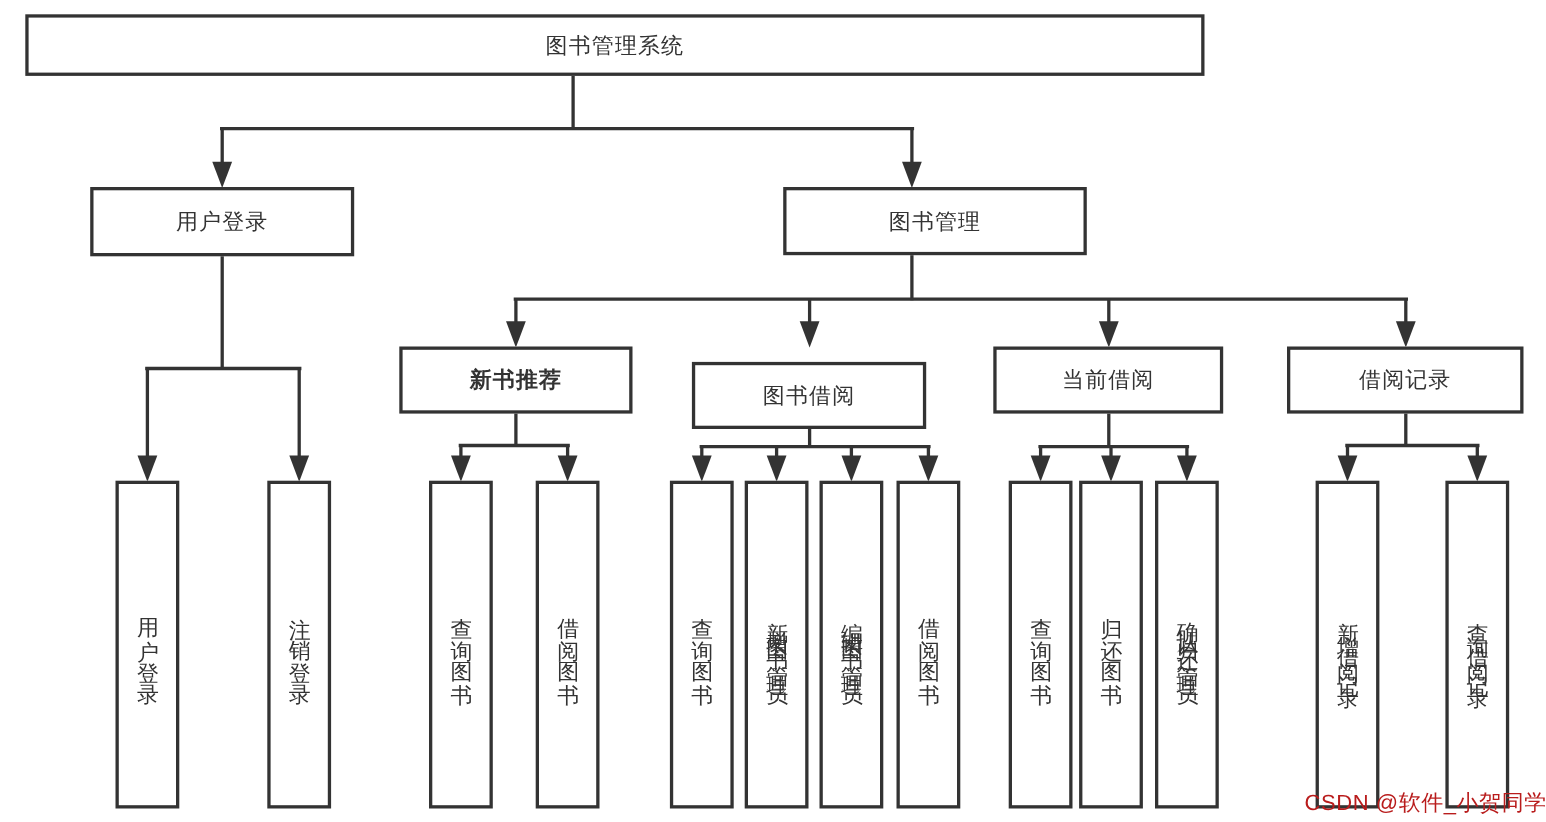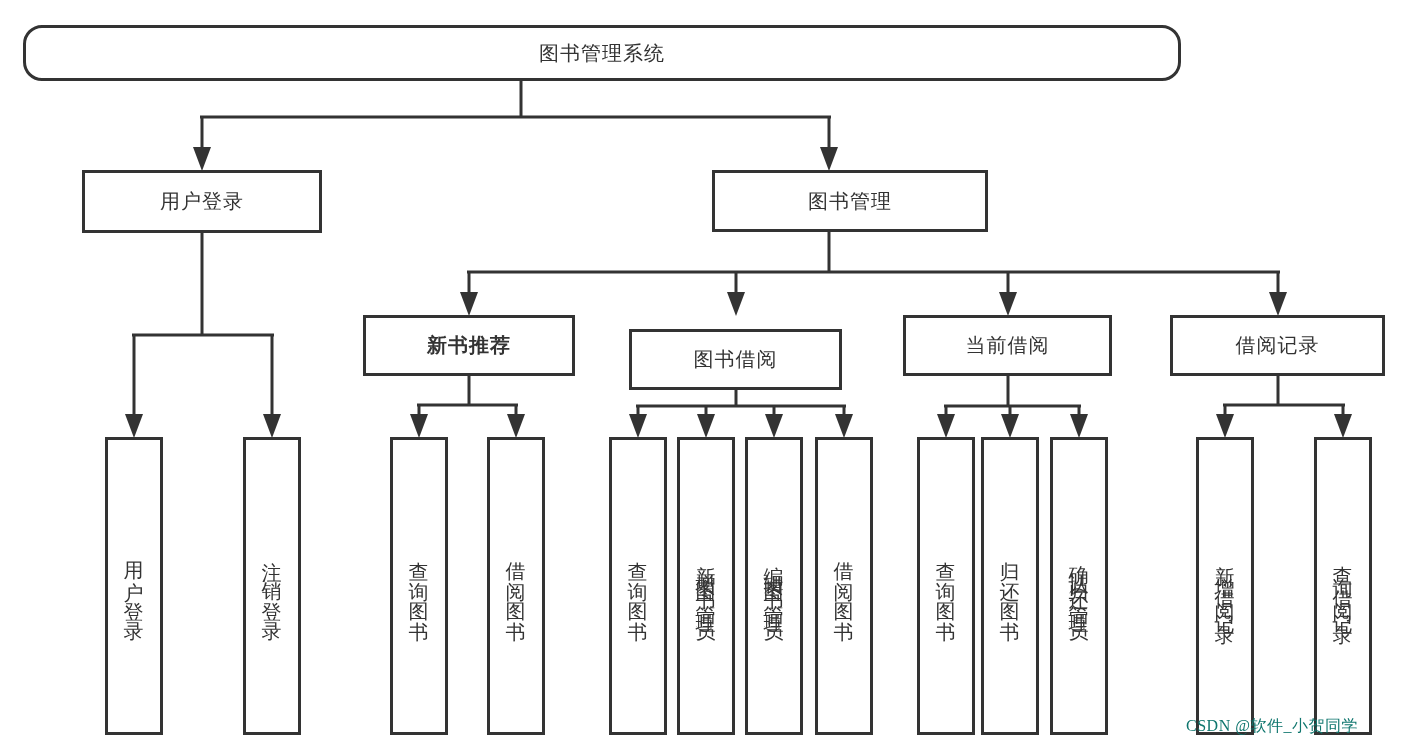--- a/index.html
+++ b/index.html
@@ -19,21 +19,21 @@
   .box.v{top:437px;width:58px;height:298px;}
   .vt{
     writing-mode:vertical-rl;display:block;line-height:1;
     max-height:286px;
   }
   .ls-lg{letter-spacing:20px;}
   .ls-md{letter-spacing:12px;}
   .ls-sm{letter-spacing:8px;}
   .watermark{
     position:absolute;z-index:3;left:1186px;top:716px;
-    font-size:16px;color:#0f766e;white-space:nowrap;letter-spacing:0.5px;font-family:Liberation Serif, serif;
+    font-size:20px;color:#b91c1c;white-space:nowrap;letter-spacing:0.5px;
   }
 </style>
 </head>
 <body>
 
 <div class="stage">
 
   <svg class="wires" width="1405" height="747" viewBox="0 0 1405 747">
 
     <g>
@@ -103,21 +103,21 @@
     <g>
       <path d="M1278,375 L1278,406"></path>
       <path d="M1223,405 L1345,405"></path>
       <path d="M1225,404 L1225,415"></path>
       <path d="M1343,404 L1343,415"></path>
       <polygon points="1216,414 1234,414 1225,438"></polygon>
       <polygon points="1334,414 1352,414 1343,438"></polygon>
     </g>
   </svg>
 
-  <div class="box h" style="left:23px;top:25px;width:1158px;height:56px;border-radius:19px;">
+  <div class="box h" style="left:23px;top:13px;width:1072px;height:56px;">
     <span>图书管理系统</span>
   </div>
 
   <div class="box h" style="left:82px;top:170px;width:240px;height:63px;">
     <span>用户登录</span>
   </div>
   <div class="box h" style="left:712px;top:170px;width:276px;height:62px;">
     <span>图书管理</span>
   </div>
 

